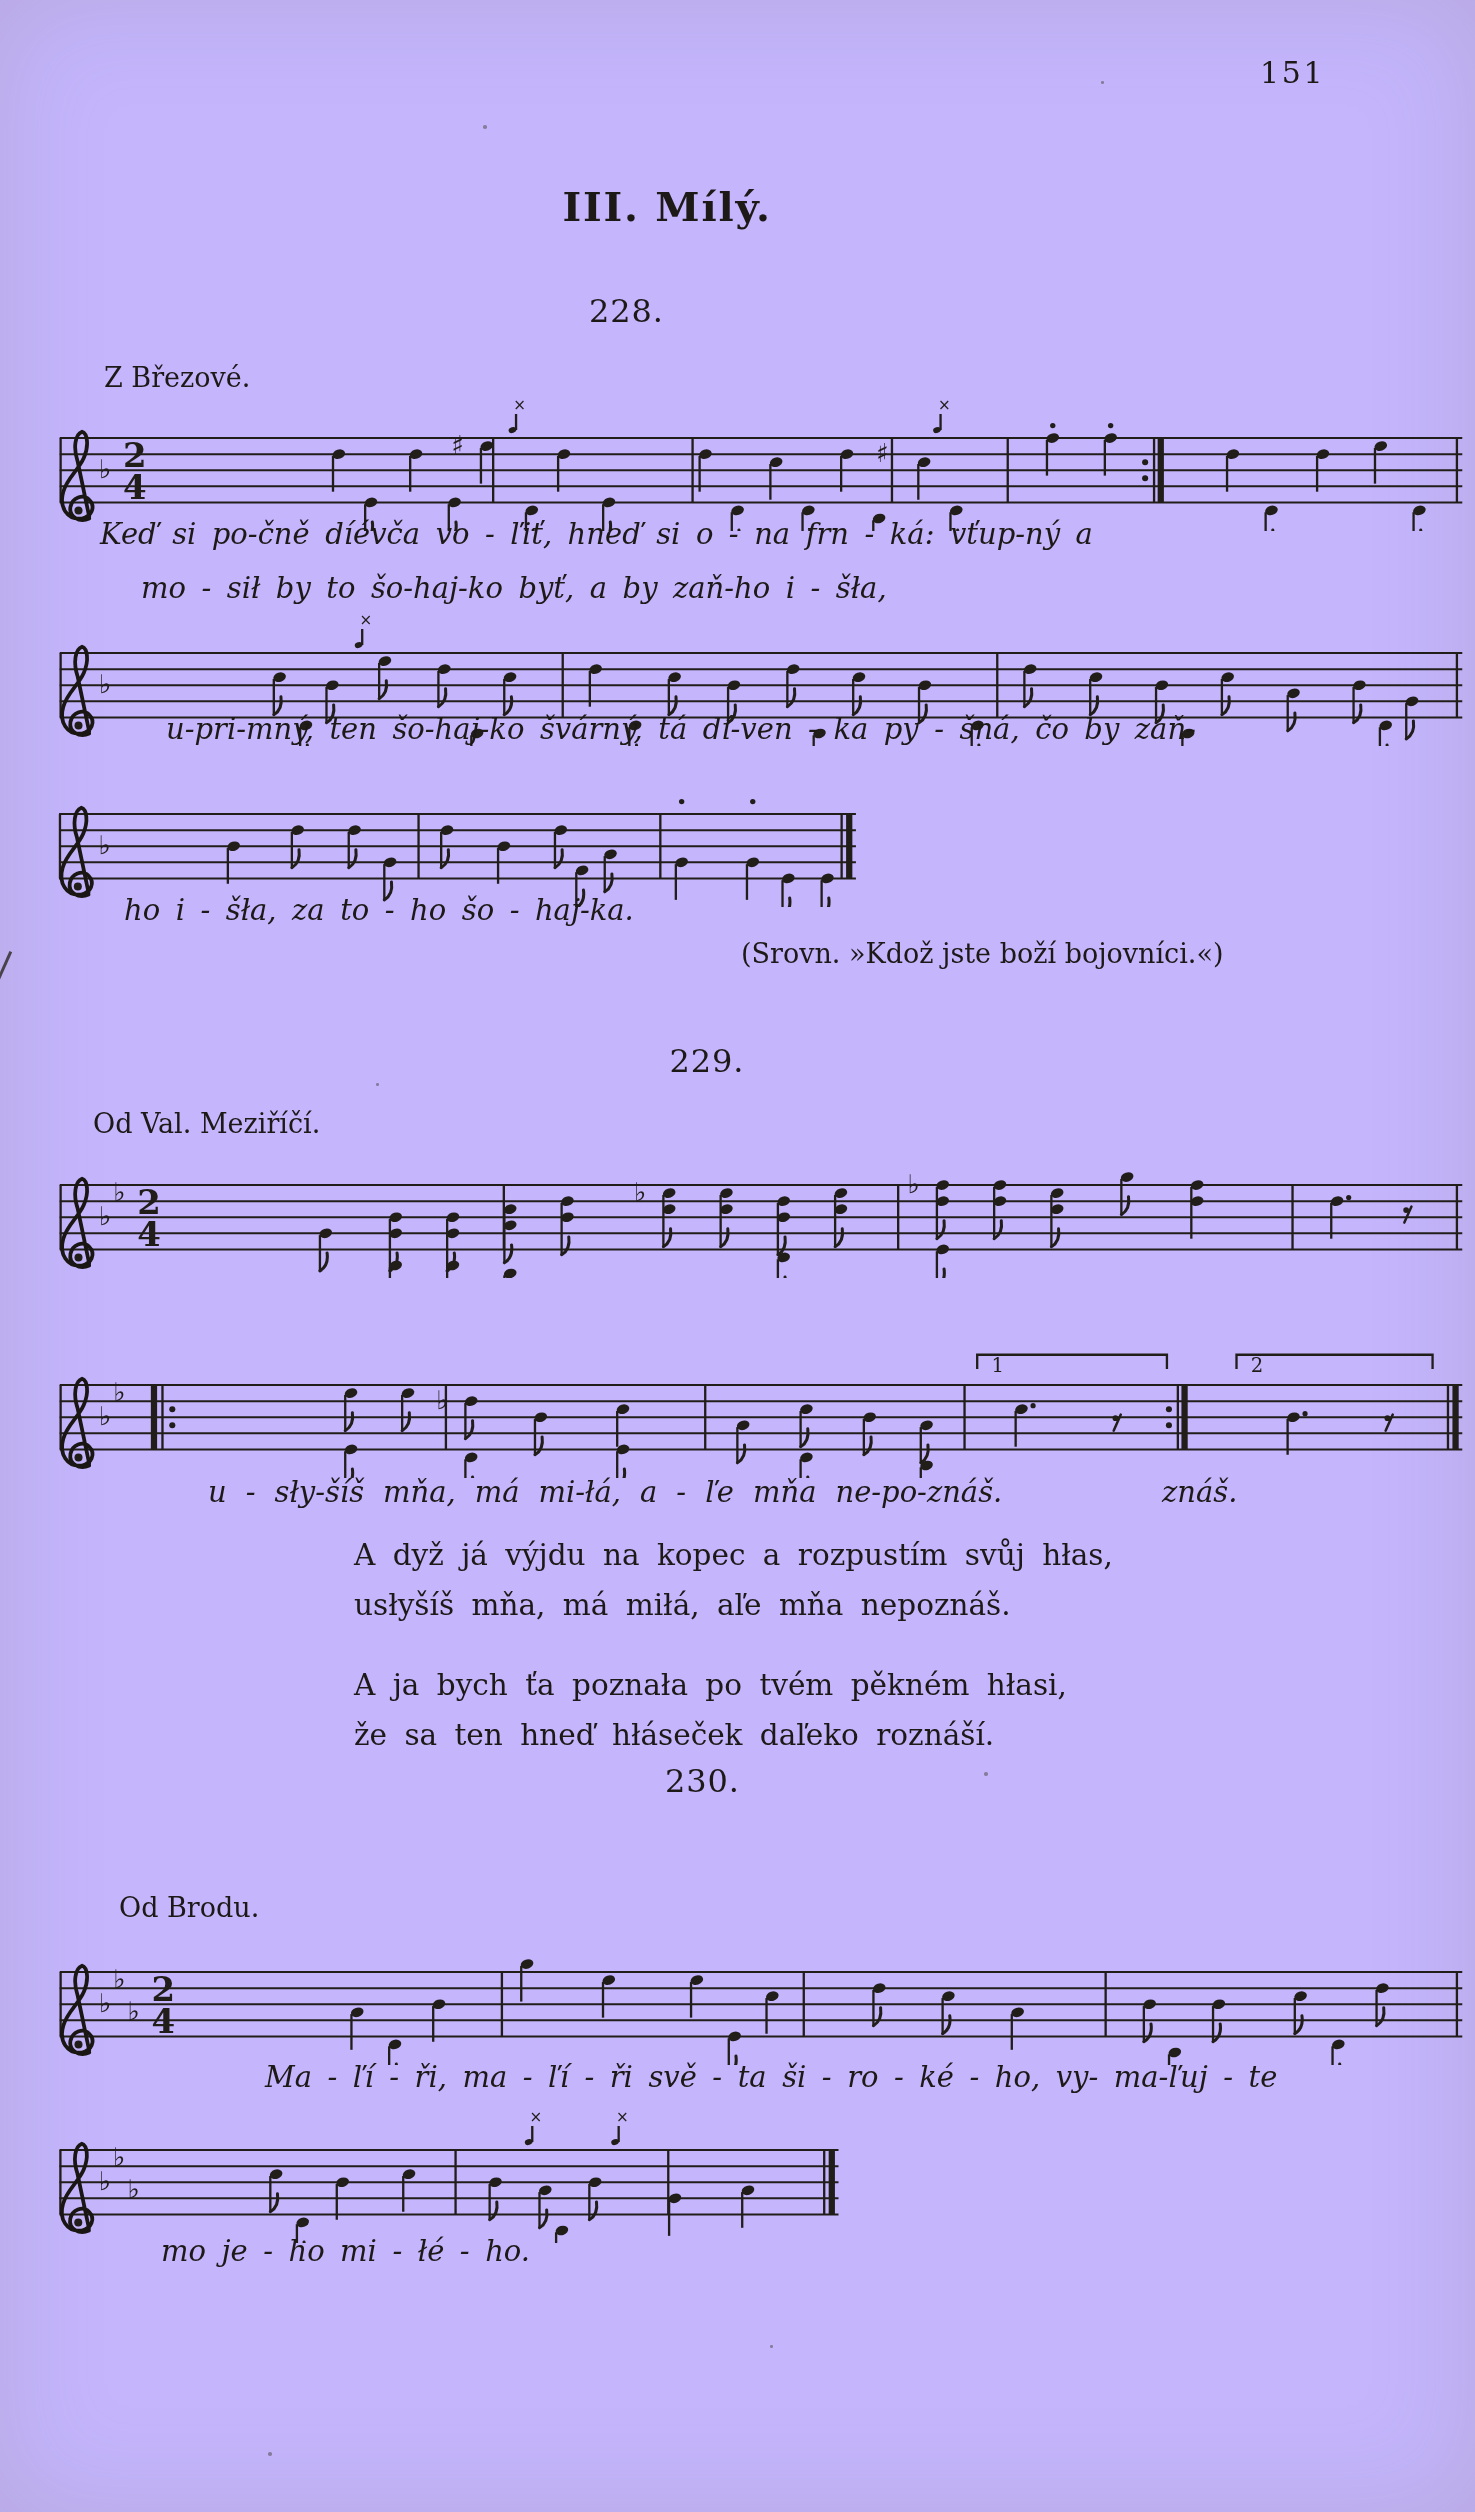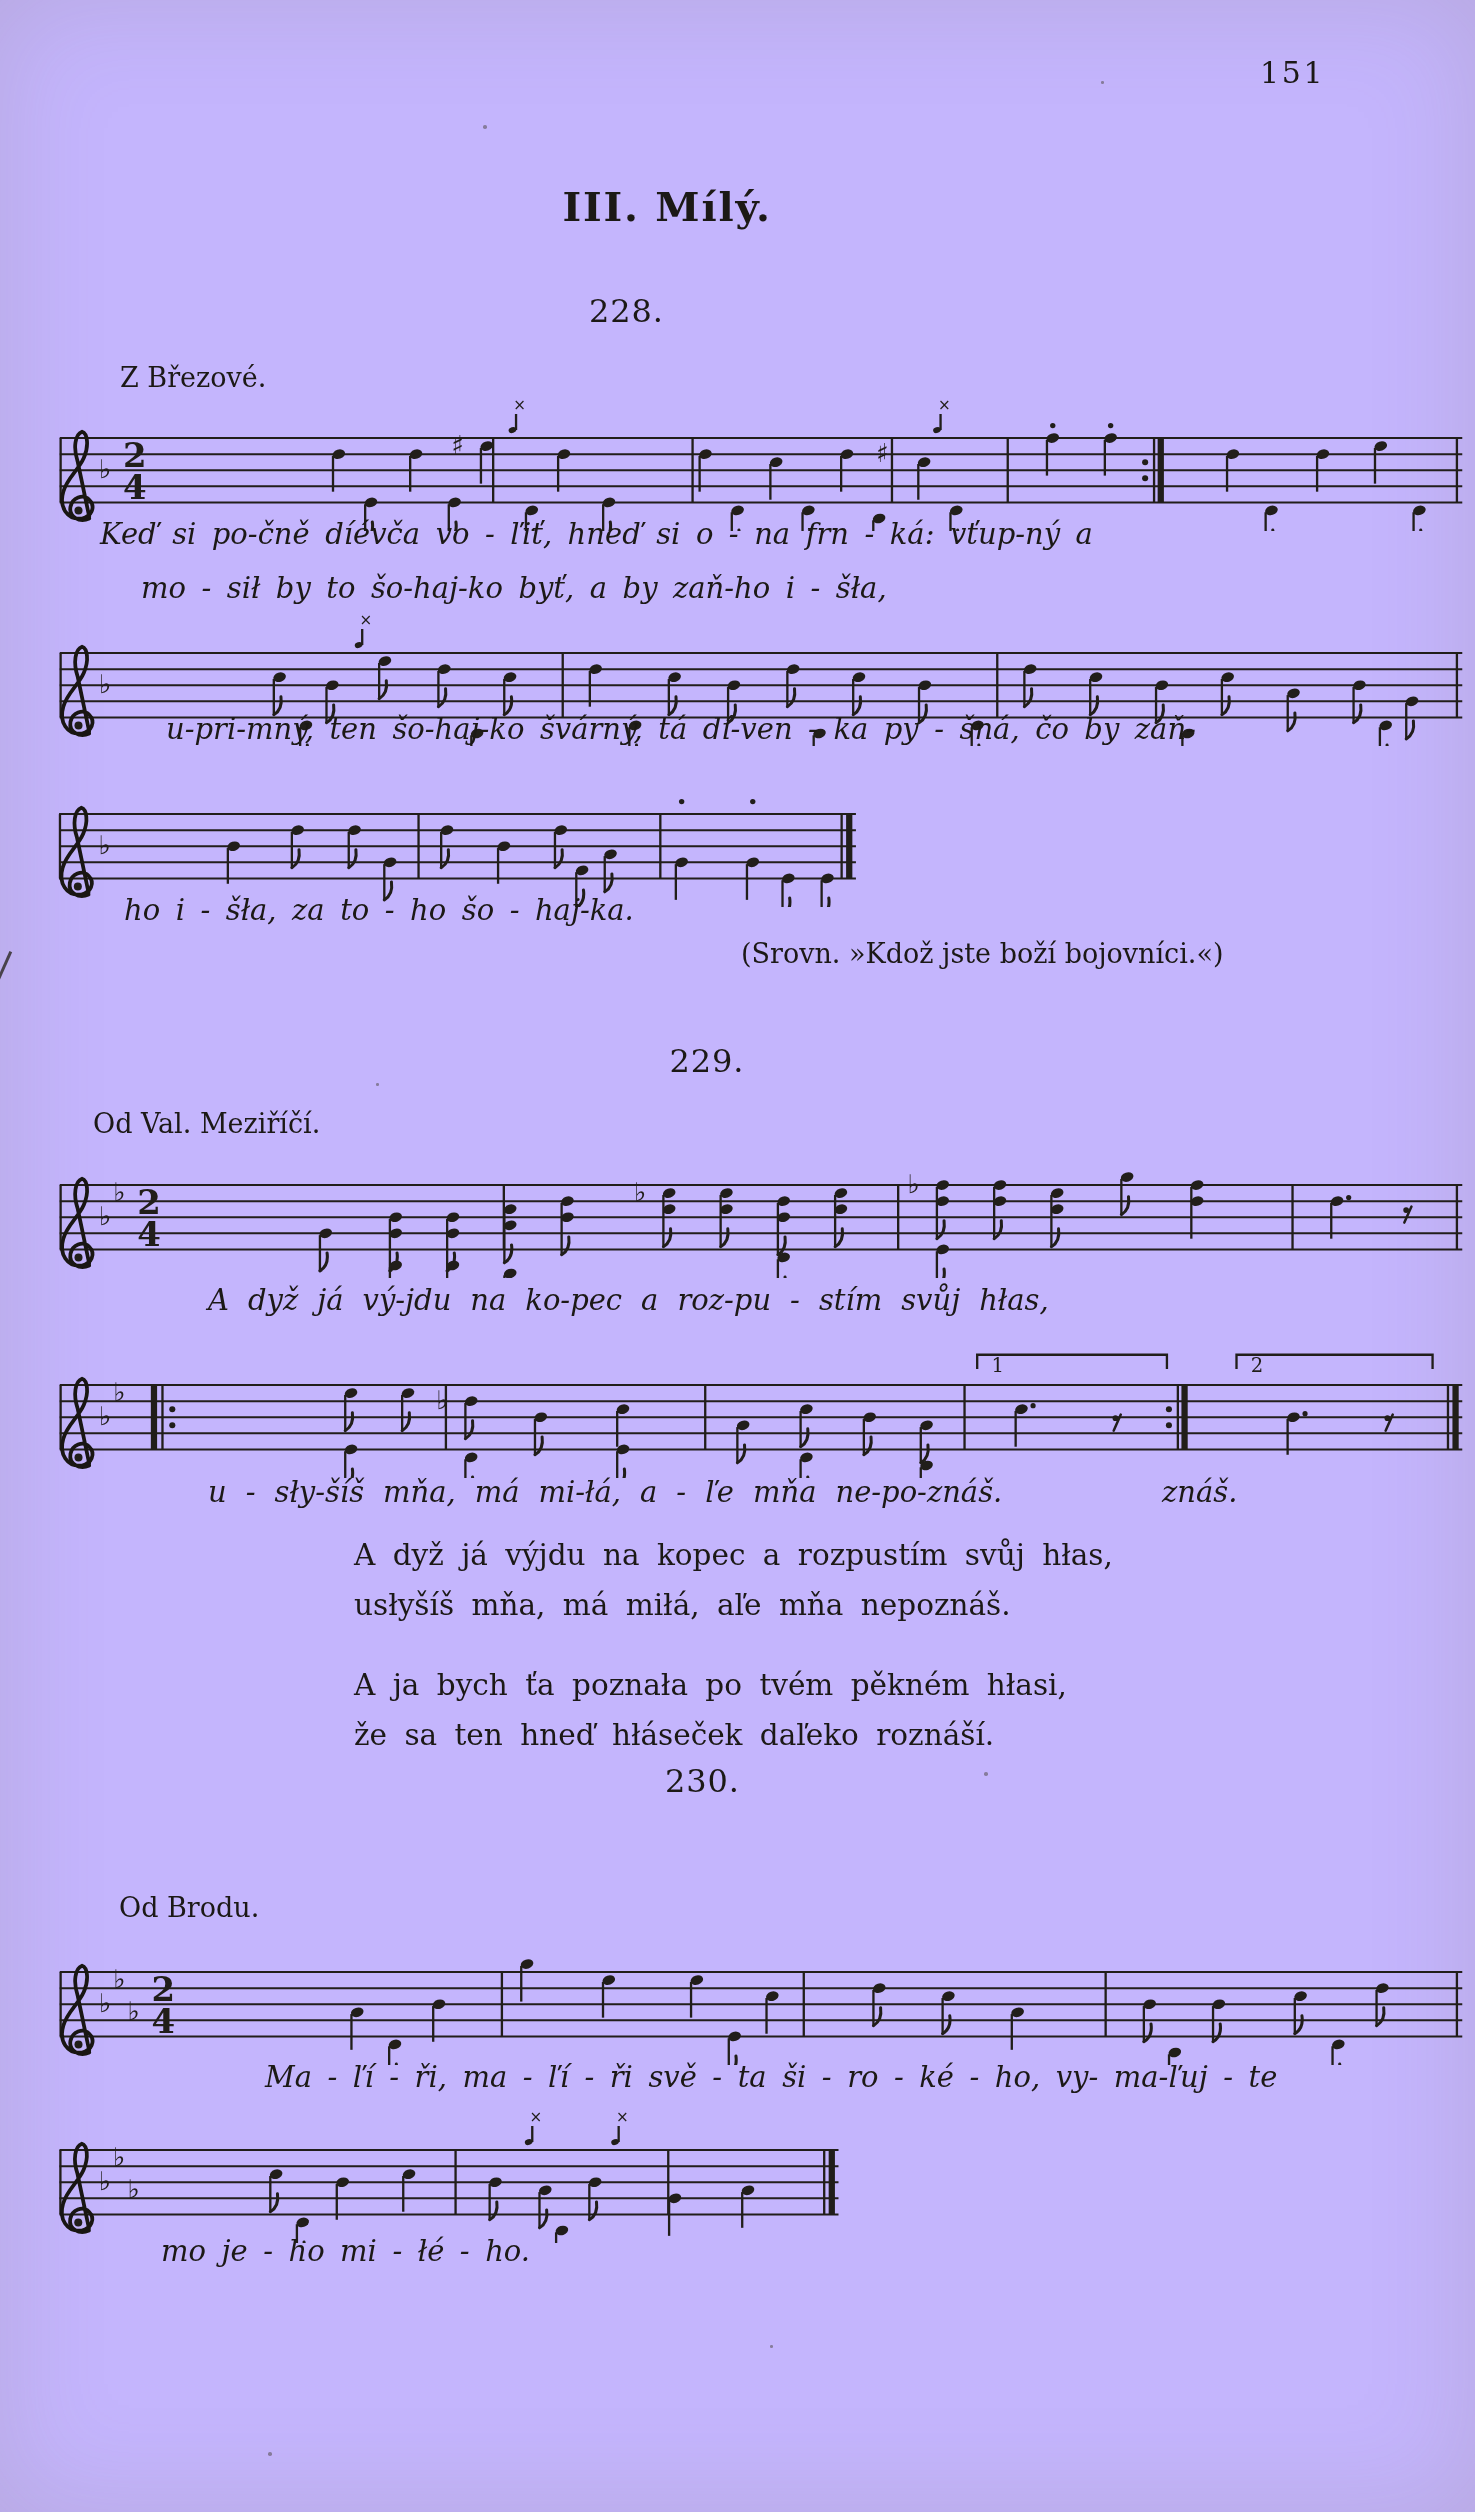--- a/index.html
+++ b/index.html
@@ -39,21 +39,21 @@
 </style>
 </head>
 <body>
 
 <div class="page">
 
   <div class="pno">151</div>
   <div class="title">III. Mílý.</div>
 
   <div class="num" style="top:292px;width:1253px;">228.</div>
-  <div class="cap" style="top:362px;left:120px;">Z Březové.</div>
+  <div class="cap" style="top:362px;left:104px;">Z Březové.</div>
 
   <div class="sys" style="top:397px;left:55px;">
       <svg width="1412" height="134" viewBox="0 0 1578 150">
         <line class="sl" x1="4" y1="46" x2="1574" y2="46"></line>
         <line class="sl" x1="4" y1="64" x2="1574" y2="64"></line>
         <line class="sl" x1="4" y1="82" x2="1574" y2="82"></line>
         <line class="sl" x1="4" y1="100" x2="1574" y2="100"></line>
         <line class="sl" x1="4" y1="118" x2="1574" y2="118"></line>
         <line class="bl" x1="5" y1="46" x2="5" y2="118"></line>
         <path class="clef" d="M37 136c-11 5-23-2-21-13 2-10 14-15 21-8 8 8 2 19-8 21-17 2-26-13-21-30 4-15 17-24 23-38 6-14 4-27-2-29-8 3-10 18-5 33l13 62"></path>
@@ -385,21 +385,20 @@
         <ellipse class="ink" cx="814.4" cy="127" rx="7.2" ry="5.2" transform="rotate(-18 814.4 127)"></ellipse>
         <line class="stem" x1="807.9" y1="129" x2="807.9" y2="169"></line>
         <path class="fg" d="M807.9 169 q10 -6 8 -20"></path>
         <ellipse class="ink" cx="992.4" cy="118" rx="7.2" ry="5.2" transform="rotate(-18 992.4 118)"></ellipse>
         <line class="stem" x1="985.9" y1="120" x2="985.9" y2="160"></line>
         <path class="fg" d="M985.9 160 q10 -6 8 -20"></path>
         <text class="fl" x="646.88" y="64">♭</text>
         <text class="fl" x="953.04" y="55">♭</text>
       </svg>
     </div>
-  <div class="lyr lyr2" style="top:1283px;left:208px;">A  dyž já vý-jdu  na ko-pec  a roz-pu - stím svůj hłas,</div>
 
   <div class="sys" style="top:1344px;left:55px;">
       <svg width="1412" height="134" viewBox="0 0 1578 150">
         <line class="sl" x1="4" y1="46" x2="1574" y2="46"></line>
         <line class="sl" x1="4" y1="64" x2="1574" y2="64"></line>
         <line class="sl" x1="4" y1="82" x2="1574" y2="82"></line>
         <line class="sl" x1="4" y1="100" x2="1574" y2="100"></line>
         <line class="sl" x1="4" y1="118" x2="1574" y2="118"></line>
         <line class="bl" x1="5" y1="46" x2="5" y2="118"></line>
         <path class="clef" d="M37 136c-11 5-23-2-21-13 2-10 14-15 21-8 8 8 2 19-8 21-17 2-26-13-21-30 4-15 17-24 23-38 6-14 4-27-2-29-8 3-10 18-5 33l13 62"></path>

